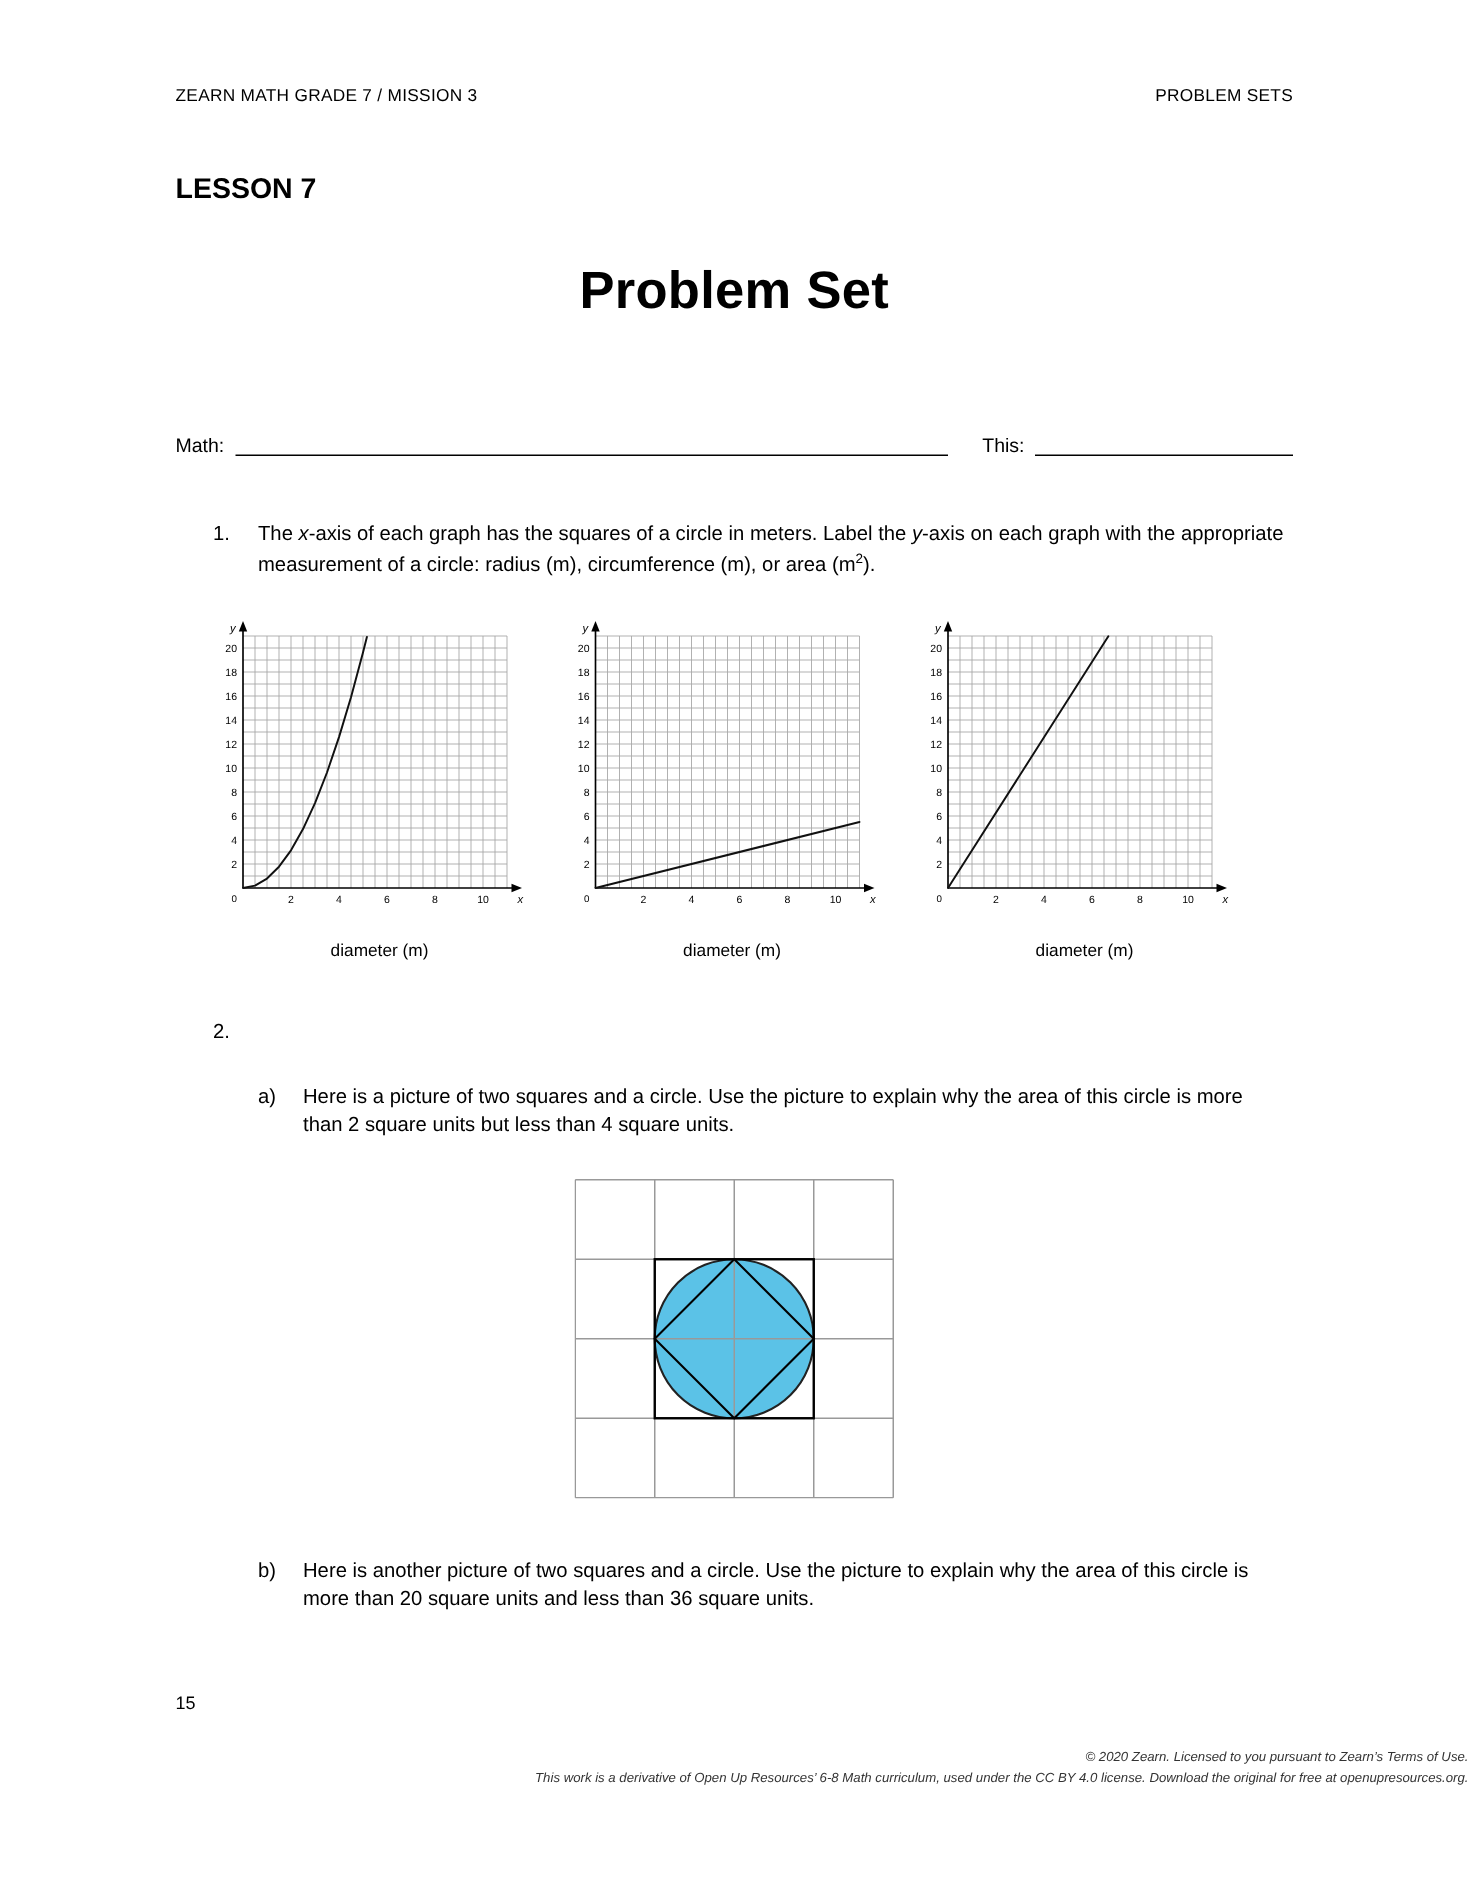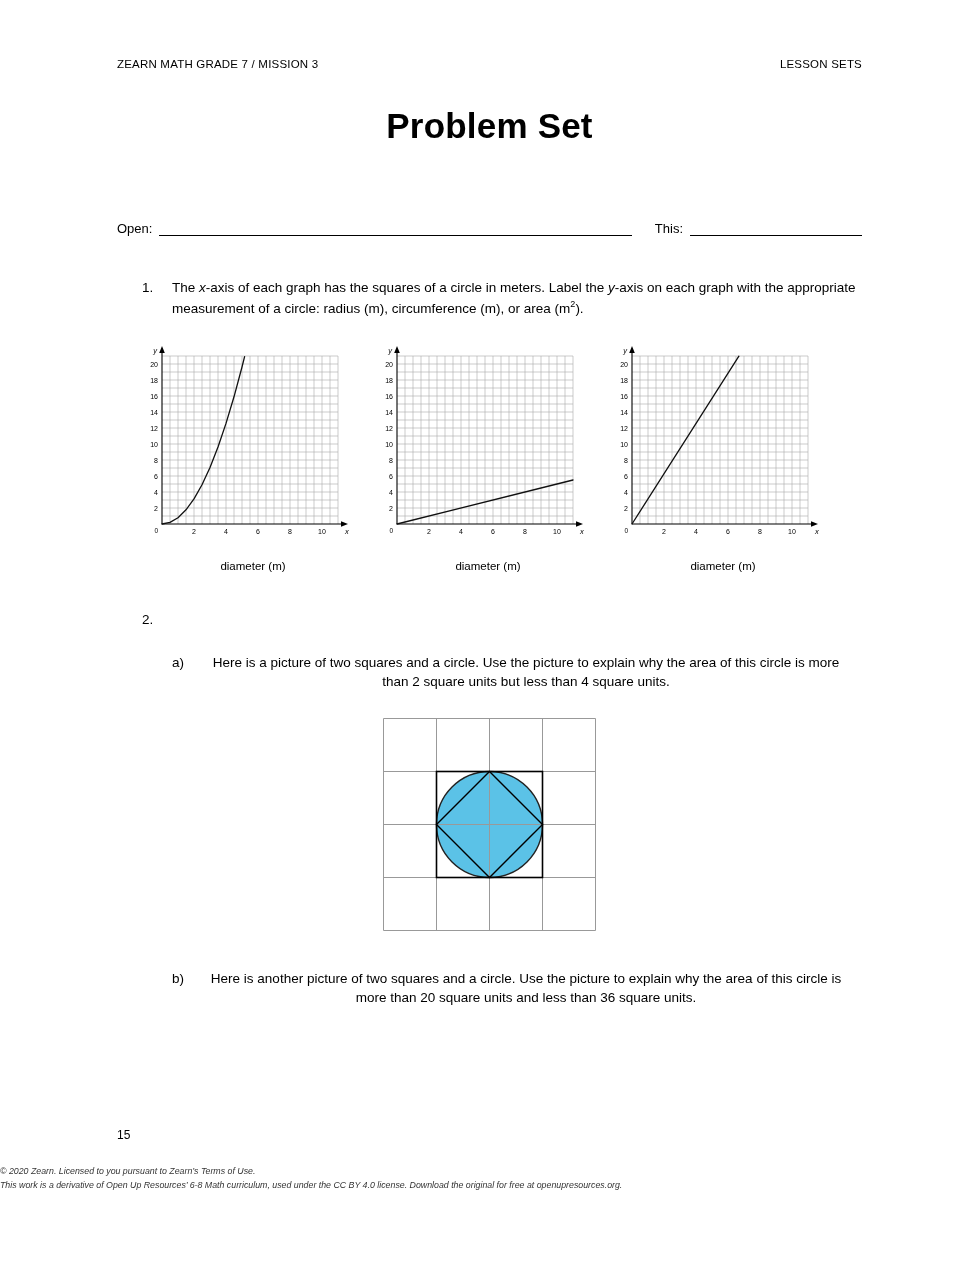--- a/index.html
+++ b/index.html
@@ -19,42 +19,43 @@
   .p-body{max-width:700px;}
   .iv{font-style:italic;}
   sup{font-size:9px;}
   .graphs{display:flex;gap:23px;margin:26px 0 0 140px;}
   .graph{display:flex;flex-direction:column;align-items:center;}
   .graph svg text{font-family:"Liberation Sans",sans-serif;fill:#000;}
   .graph-xlabel{font-size:11.5px;padding-left:14px;margin-top:16px;}
   .p2num{margin:40px 0 0 142px;font-size:13.5px;}
   .sub{margin:26px 117px 0 172px;}
   .sub-num{width:30px;flex:none;}
-  .sub-body{max-width:648px;text-align:center;}
+  .sub-body{max-width:648px;}
   .figure-wrap{display:flex;justify-content:center;margin-top:26px;}
   .subB{margin-top:38px;}
   .page-num{position:absolute;left:117px;top:1128px;font-size:12px;}
-  .footer{position:absolute;left:0;right:16px;top:1164px;text-align:left;
+  .footer{position:absolute;left:0;right:0;top:1164px;text-align:right;
           font-size:8.8px;font-style:italic;color:#333;line-height:1.6;}
 </style>
 </head>
 <body>
 
 <div class="page">
 
   <div class="header">
     <span>ZEARN MATH GRADE 7 / MISSION 3</span>
-    <span>LESSON SETS</span>
-  </div>
-
+    <span>PROBLEM SETS</span>
+  </div>
+
+  <div class="lesson">LESSON 7</div>
 
   <div class="title">Problem Set</div>
 
   <div class="name-row">
-    <span>Open:</span>
+    <span>Math:</span>
     <span class="fill-line name-fill"></span>
     <span>This:</span>
     <span class="fill-line date-fill"></span>
   </div>
 
   <div class="prob p1">
     <span class="p-num">1.</span>
     <span class="p-body"><span>The </span><span class="iv">x</span><span>-axis of each graph has the squares of a circle in meters. Label the </span><span class="iv">y</span><span>-axis on each graph with the appropriate measurement of a circle: radius (m), circumference (m), or area (m</span><sup>2</sup><span>).</span></span>
   </div>
 

